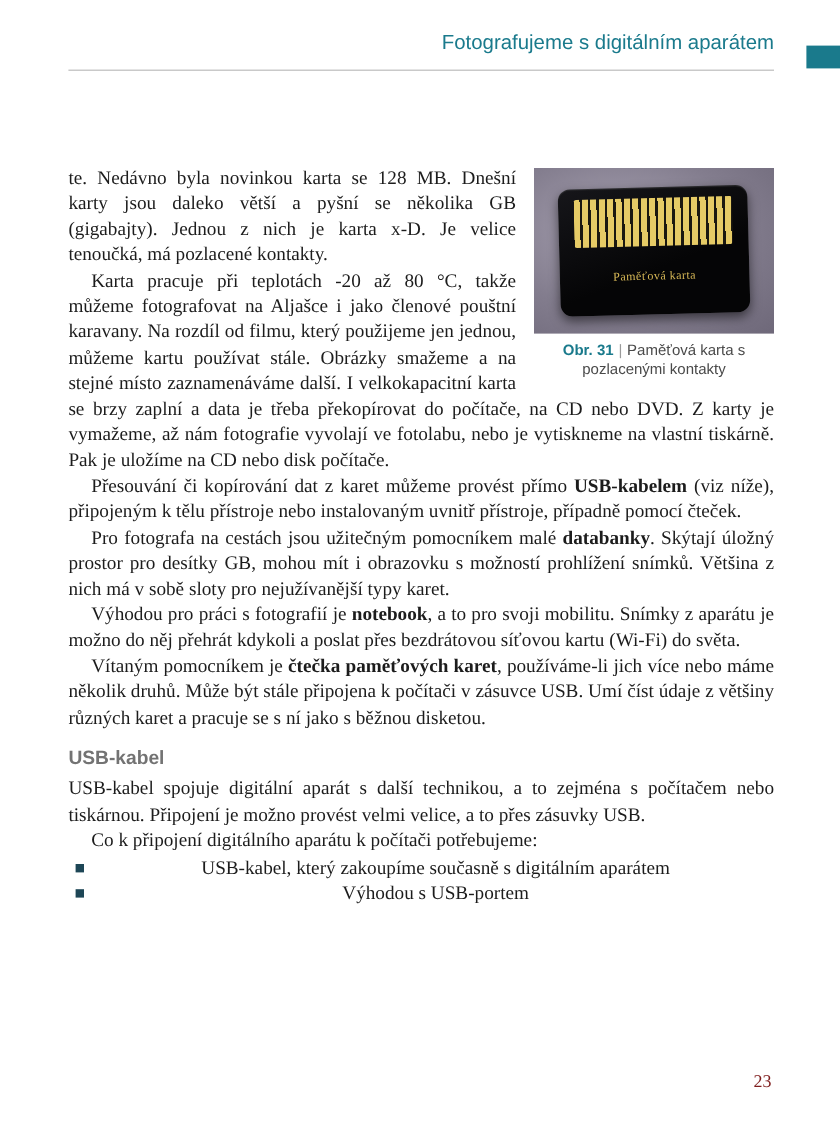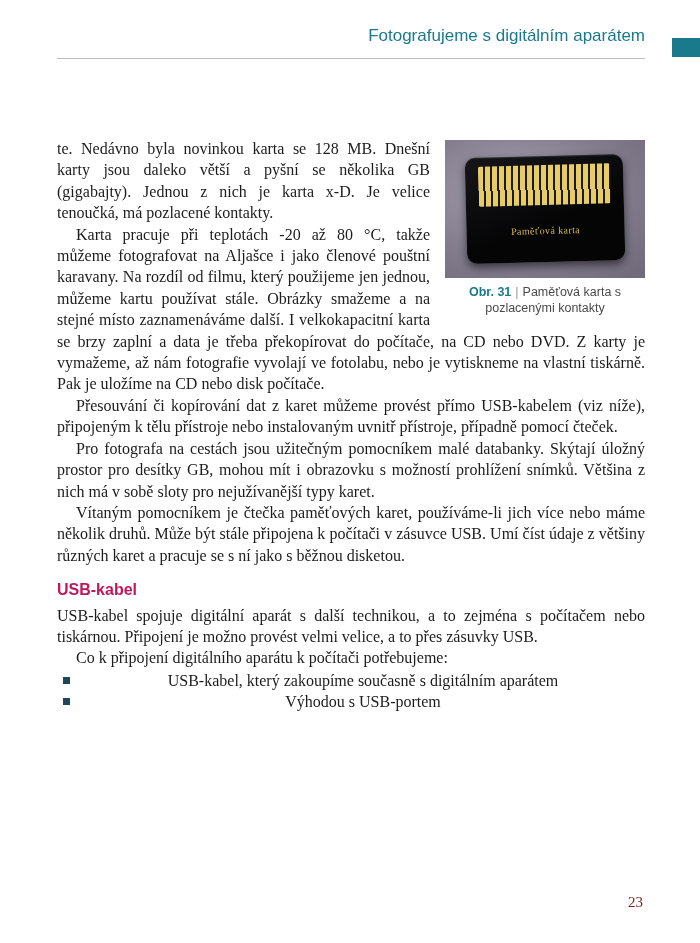--- a/index.html
+++ b/index.html
@@ -34,21 +34,21 @@
     height:0;
   }
   
   .main{
     position:absolute;top:138px;left:57px;right:55px;
     font-size:16px;line-height:21.4px;
     text-align:justify;
   }
   .main p{margin:0;}
   .indent{text-indent:19px;}
-  b{font-weight:normal;}
+  b{font-weight:bold;}
   
   .figure{
     float:right;
     width:200px;
     margin:2px 0 6px 15px;
   }
   .photo{
     width:200px;height:138px;
     background:radial-gradient(ellipse at 35% 38%, #a8a2b2 0%, #837d8e 55%, #6e6879 100%);
     position:relative;overflow:hidden;
@@ -78,21 +78,21 @@
     font-family:"Liberation Sans","DejaVu Sans",sans-serif;
     font-size:12.5px;line-height:16px;
     text-align:center;
     color:#4a4a4a;
   }
   .caption-label{color:#1a7a8c;font-weight:bold;}
   .caption-sep{color:#9a9a9a;padding:0 4px;}
   
   .section-heading{
     font-family:"Liberation Sans","DejaVu Sans",sans-serif;
-    font-size:16px;font-weight:bold;color:#be185d;
+    font-size:16px;font-weight:bold;color:#737373;
     margin:13px 0 4px;
     text-align:left;
   }
   
   .bullets{margin-top:1px;}
   .bullet-row{
     position:relative;
     padding-left:24px;
     text-align:center;
   }
@@ -130,20 +130,21 @@
       </div>
       <div class="caption">
         <span class="caption-label">Obr. 31</span><span class="caption-sep">|</span><span>Paměťová karta s pozlacenými kontakty</span>
       </div>
     </div>
 
     <p><span>te. Nedávno byla novinkou karta se 128 MB. Dnešní karty jsou daleko větší a pyšní se několika GB (gigabajty). Jednou z nich je karta x-D. Je velice tenoučká, má pozlacené kontakty.</span></p>
     <p class="indent"><span>Karta pracuje při teplotách -20 až 80 °C, takže můžeme fotografovat na Aljašce i jako členové pouštní karavany. Na rozdíl od filmu, který použijeme jen jednou, můžeme kartu používat stále. Obrázky smažeme a na stejné místo zaznamenáváme další. I velkokapacitní karta se brzy zaplní a data je třeba překopírovat do počítače, na CD nebo DVD. Z karty je vymažeme, až nám fotografie vyvolají ve fotolabu, nebo je vytiskneme na vlastní tiskárně. Pak je uložíme na CD nebo disk počítače.</span></p>
     <p class="indent"><span>Přesouvání či kopírování dat z karet můžeme provést přímo </span><b>USB-kabelem</b><span> (viz níže), připojeným k tělu přístroje nebo instalovaným uvnitř přístroje, případně pomocí čteček.</span></p>
     <p class="indent"><span>Pro fotografa na cestách jsou užitečným pomocníkem malé </span><b>databanky</b><span>. Skýtají úložný prostor pro desítky GB, mohou mít i obrazovku s možností prohlížení snímků. Většina z nich má v sobě sloty pro nejužívanější typy karet.</span></p>
+    <p class="indent"><span>Výhodou pro práci s fotografií je </span><b>notebook</b><span>, a to pro svoji mobilitu. Snímky z aparátu je možno do něj přehrát kdykoli a poslat přes bezdrátovou síťovou kartu (Wi-Fi) do světa.</span></p>
     <p class="indent"><span>Vítaným pomocníkem je </span><b>čtečka paměťových karet</b><span>, používáme-li jich více nebo máme několik druhů. Může být stále připojena k počítači v zásuvce USB. Umí číst údaje z většiny různých karet a pracuje se s ní jako s běžnou disketou.</span></p>
 
     <div class="section-heading">USB-kabel</div>
 
     <p><span>USB-kabel spojuje digitální aparát s další technikou, a to zejména s počítačem nebo tiskárnou. Připojení je možno provést velmi velice, a to přes zásuvky USB.</span></p>
     <p class="indent"><span>Co k připojení digitálního aparátu k počítači potřebujeme:</span></p>
 
     <div class="bullets">
       <div class="bullet-row">
         <span class="square"></span>

